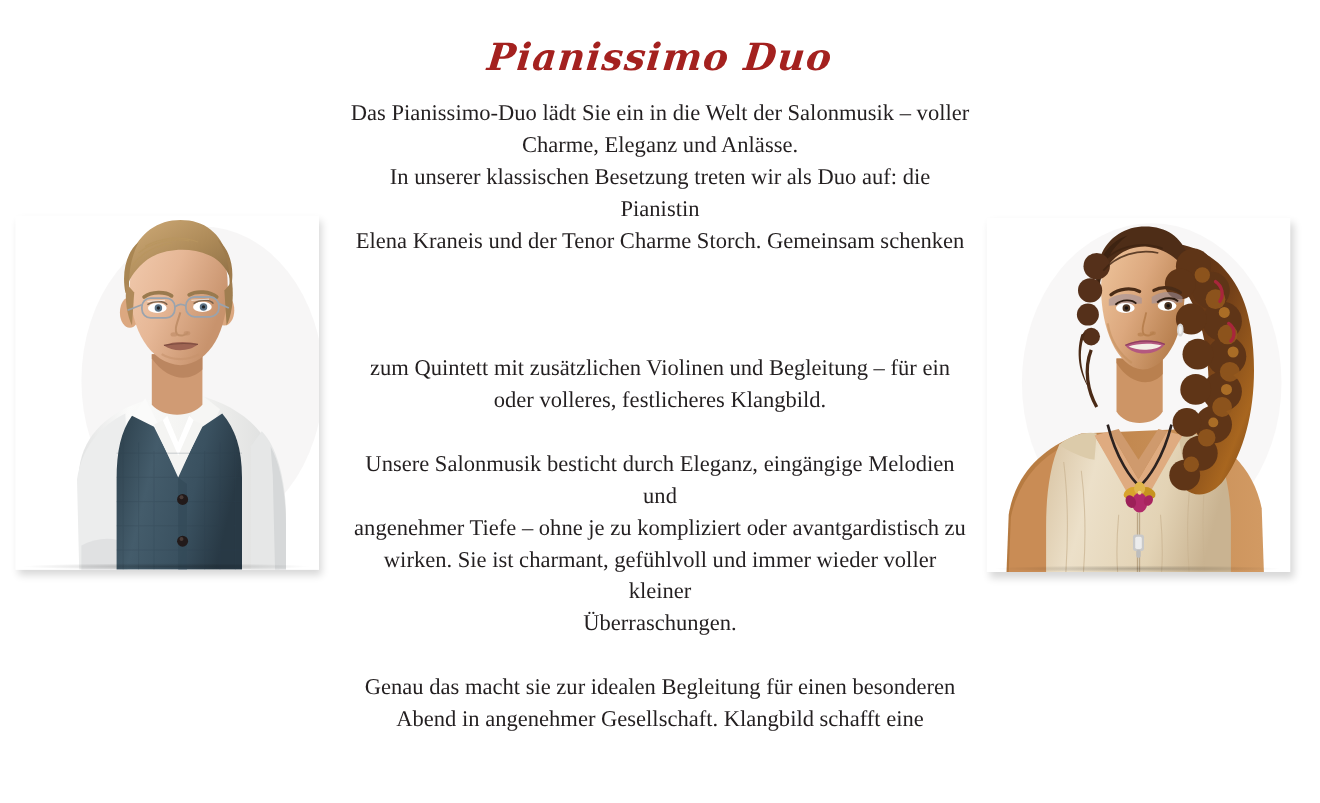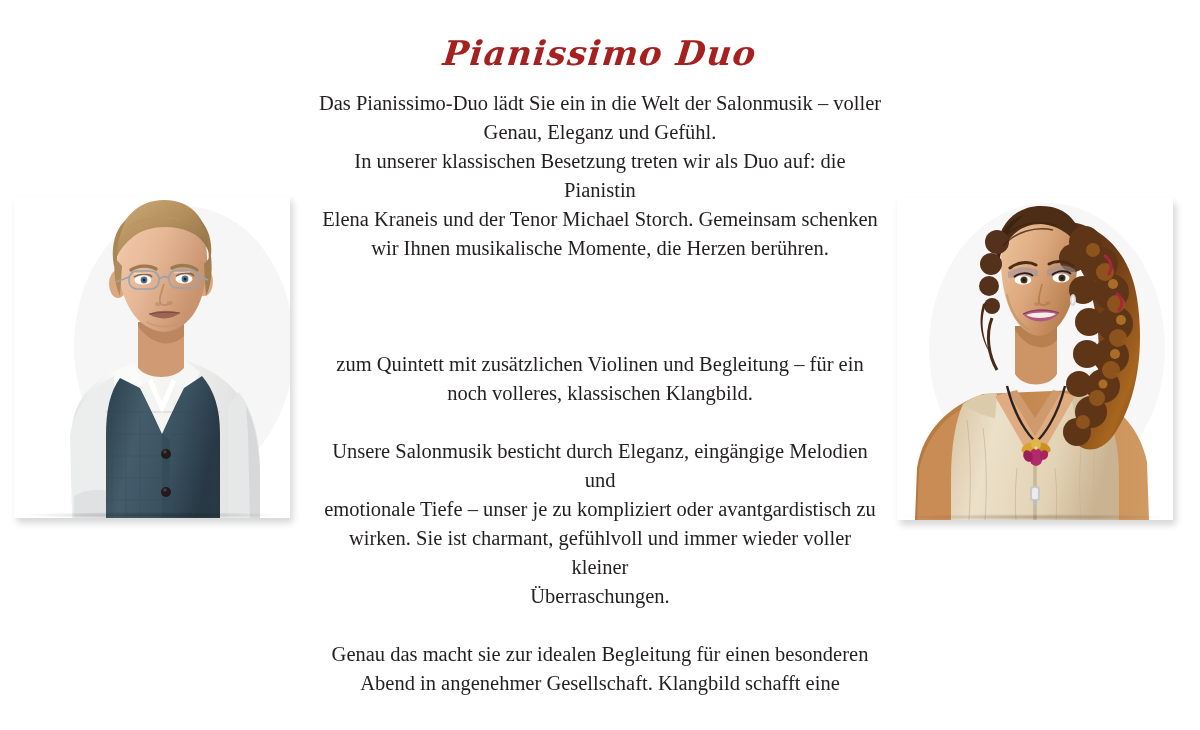--- a/index.html
+++ b/index.html
@@ -371,34 +371,33 @@
 
       <path d="M110 96 C112 110 120 124 132 132" stroke="#c08b57" stroke-width="2" fill="none" opacity="0.5"></path>
 
       <rect x="6" y="316" width="262" height="6" fill="url(#wDrop)"></rect>
     </svg>
   </div>
 
   <div class="copy">
     <p>
       <span>Das Pianissimo-Duo lädt Sie ein in die Welt der Salonmusik – voller</span><br>
-      <span>Genau, Eleganz und Gefühl.</span><br>
+      <span>Charme, Eleganz und Anlässe.</span><br>
       <span>In unserer klassischen Besetzung treten wir als Duo auf: die Pianistin</span><br>
-      <span>Elena Kraneis und der Tenor Michael Storch. Gemeinsam schenken</span><br>
-      <span>wir Ihnen musikalische Momente, die Herzen berühren.</span>
+      <span>Elena Kraneis und der Tenor Charme Storch. Gemeinsam schenken</span><br>
     </p>
     <p>
       <br>
       <br>
       <span>zum Quintett mit zusätzlichen Violinen und Begleitung – für ein</span><br>
-      <span>noch volleres, klassischen Klangbild.</span>
+      <span>oder volleres, festlicheres Klangbild.</span>
     </p>
     <p>
       <span>Unsere Salonmusik besticht durch Eleganz, eingängige Melodien und</span><br>
-      <span>emotionale Tiefe – unser je zu kompliziert oder avantgardistisch zu</span><br>
+      <span>angenehmer Tiefe – ohne je zu kompliziert oder avantgardistisch zu</span><br>
       <span>wirken. Sie ist charmant, gefühlvoll und immer wieder voller kleiner</span><br>
       <span>Überraschungen.</span>
     </p>
     <p>
       <span>Genau das macht sie zur idealen Begleitung für einen besonderen</span><br>
       <span>Abend in angenehmer Gesellschaft. Klangbild schafft eine</span><br>
       <br>
       
     </p>
   </div>

